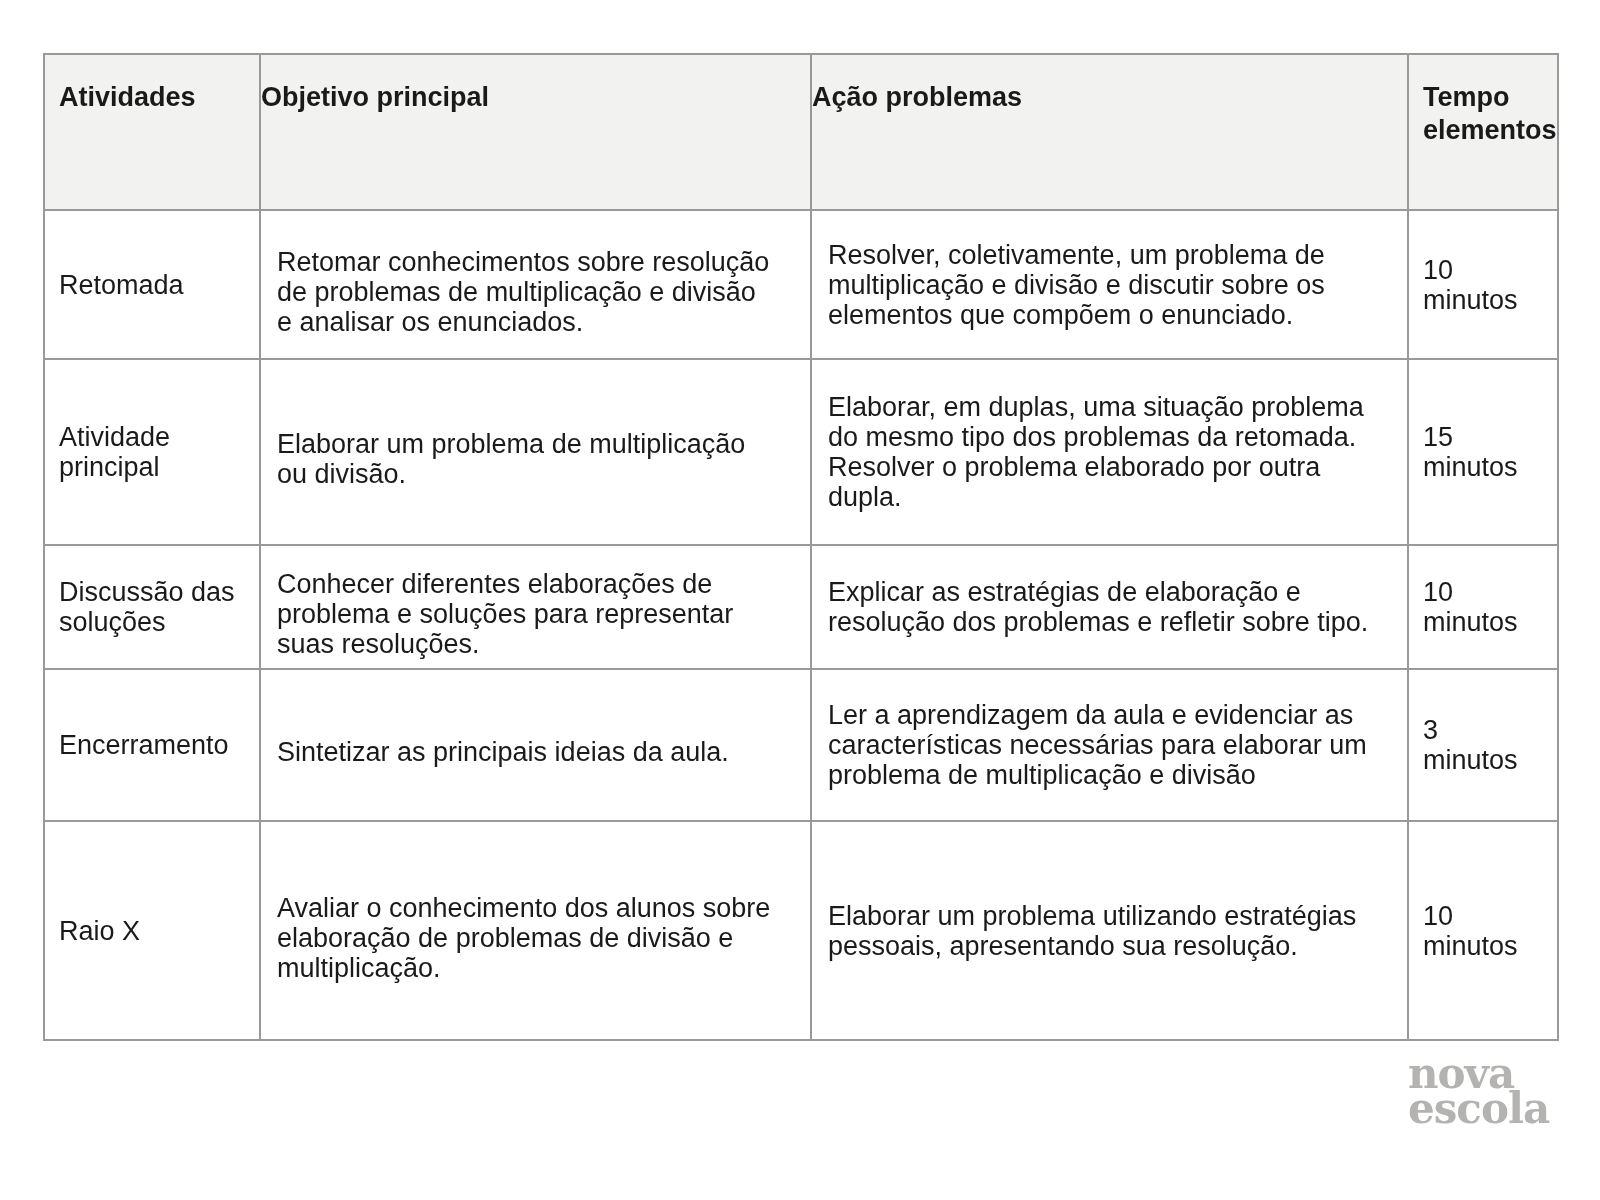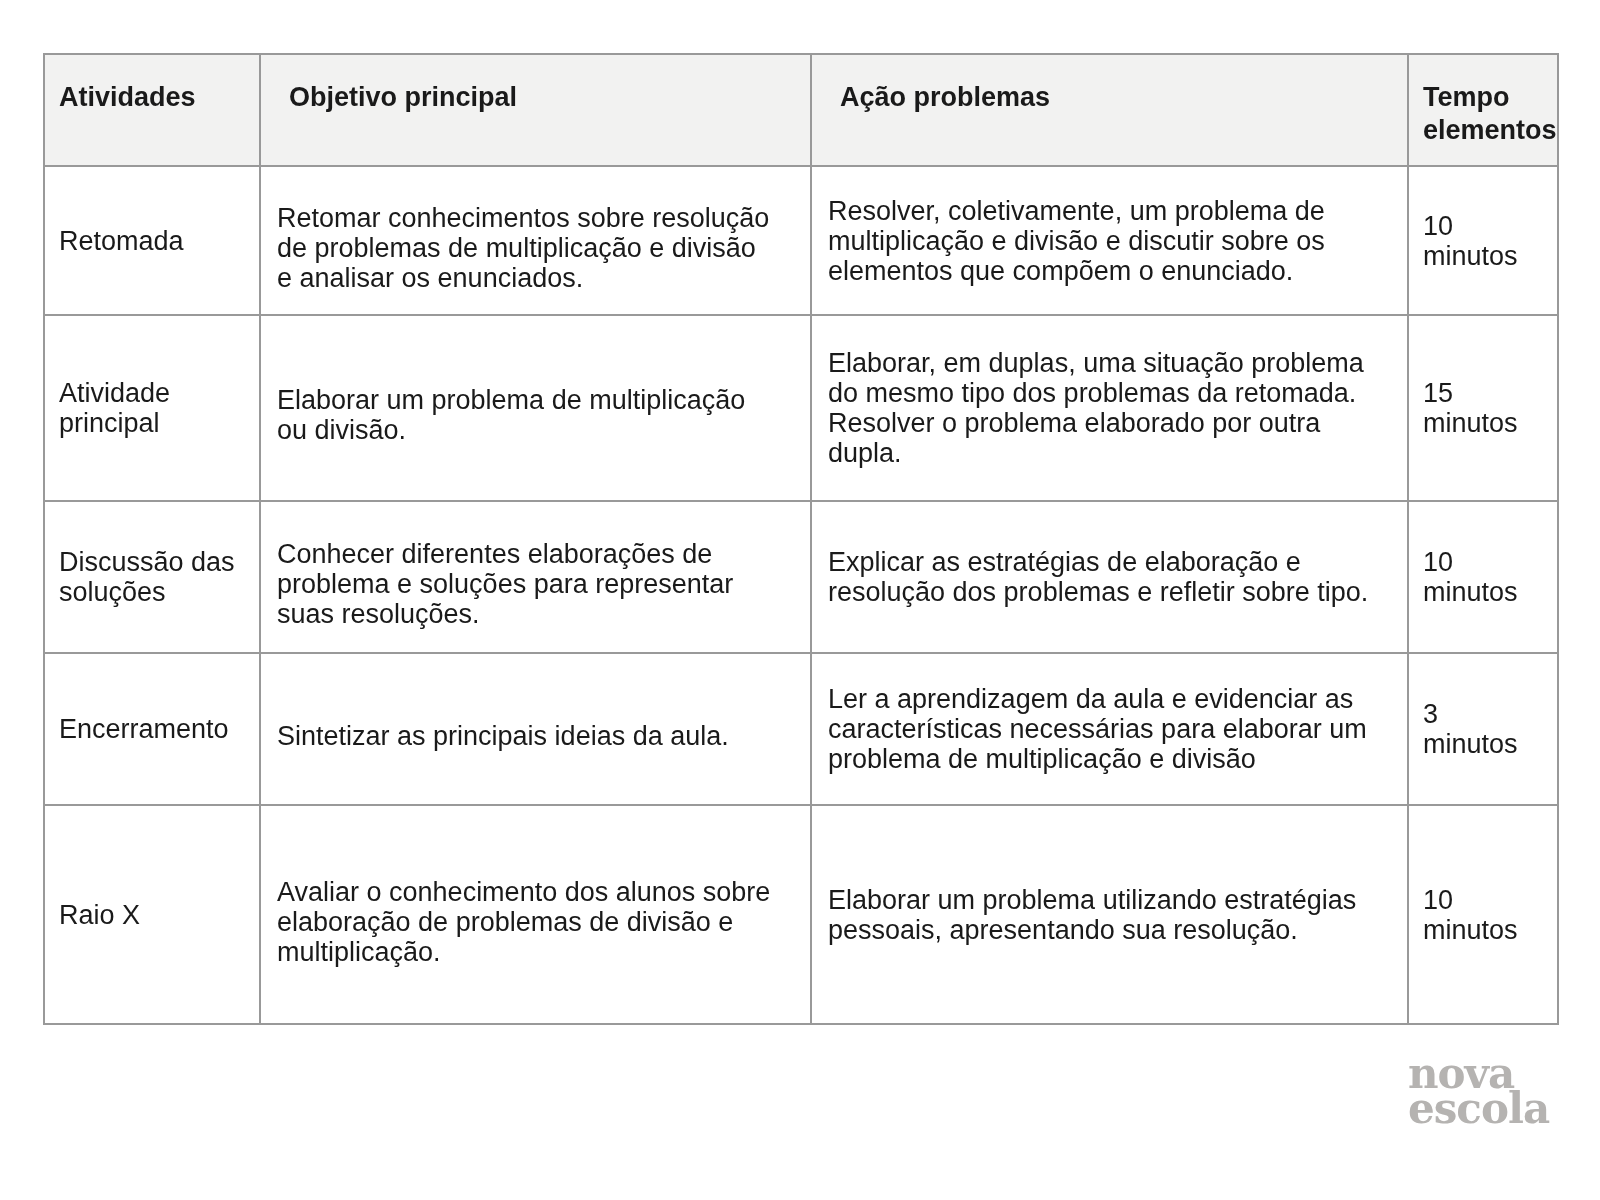--- a/index.html
+++ b/index.html
@@ -47,25 +47,25 @@
   }
   
   .col-atividade{width:216px;}
   .col-objetivo{width:551px;}
   .col-acao{width:597px;}
   .col-tempo{width:150px;}
   td.cell-atividade{padding:4px 12px 4px 14px;border-radius:27px;}
   td.cell-objetivo{padding:18px 36px 4px 16px;}
   td.cell-acao{padding:4px 36px 4px 16px;}
   td.cell-tempo{padding:4px 30px 4px 14px;}
-  th.cell-objetivo,th.cell-acao{padding-left:28px;}
-  tr.row-header{height:112px;}
+  th.cell-objetivo,th.cell-acao{padding-left:0;}
+  tr.row-header{height:156px;}
   tr.row-0{height:149px;}
   tr.row-1{height:186px;}
-  tr.row-2{height:152px;}
+  tr.row-2{height:124px;}
   tr.row-3{height:152px;}
   tr.row-4{height:219px;}
   .logo{
     position:absolute;
     left:1408px;
     top:1056px;
     font-family:"DejaVu Serif","Liberation Serif",serif;
     font-weight:bold;
     font-size:42px;
     line-height:35px;

